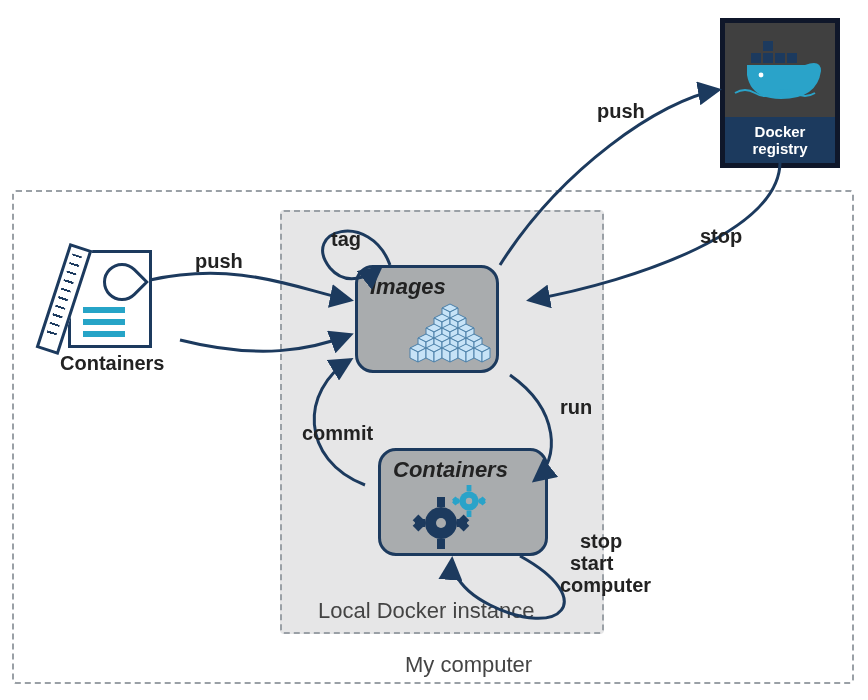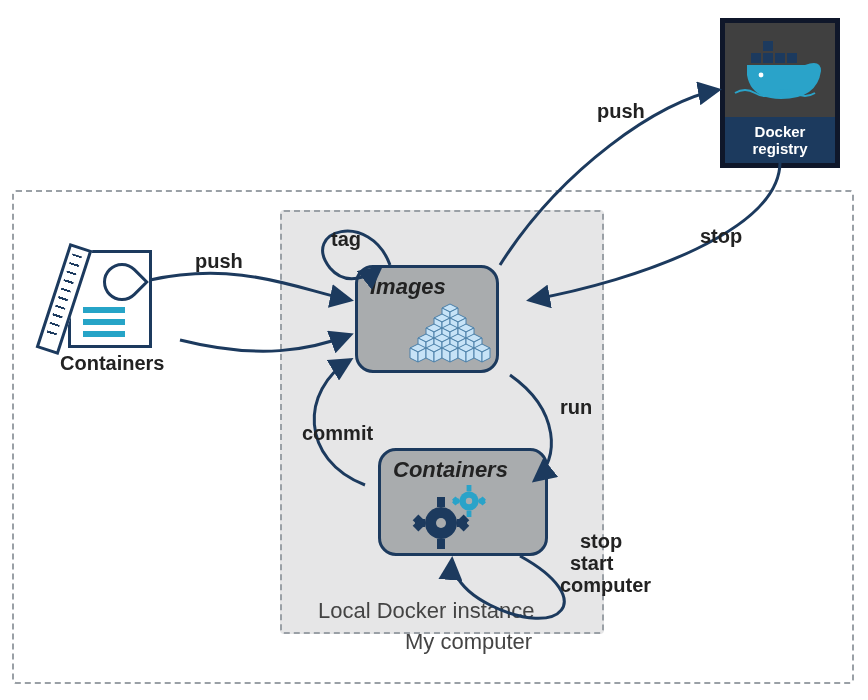--- a/index.html
+++ b/index.html
@@ -100,21 +100,21 @@
   
   svg.arrows{
     position:absolute;left:0;top:0;width:868px;height:700px;
     pointer-events:none;
   }
 </style>
 </head>
 <body>
 
 <div class="my-computer"></div>
-<div class="caption" style="left:405px;top:629px">My computer</div>
+<div class="caption" style="left:405px;top:652px">My computer</div>
 
 <div class="local-docker"></div>
 <div class="caption" style="left:318px;top:598px">Local Docker instance</div>
 
 <div class="node" style="left:355px;top:265px;width:144px;height:108px">
   <span class="title">Images</span>
 
   <svg width="170" height="108" style="position:absolute;left:0;top:0">
     <g transform="translate(54,36)">
       <g fill="#c7e3f7" stroke="#4a7fa8" stroke-width="1">

